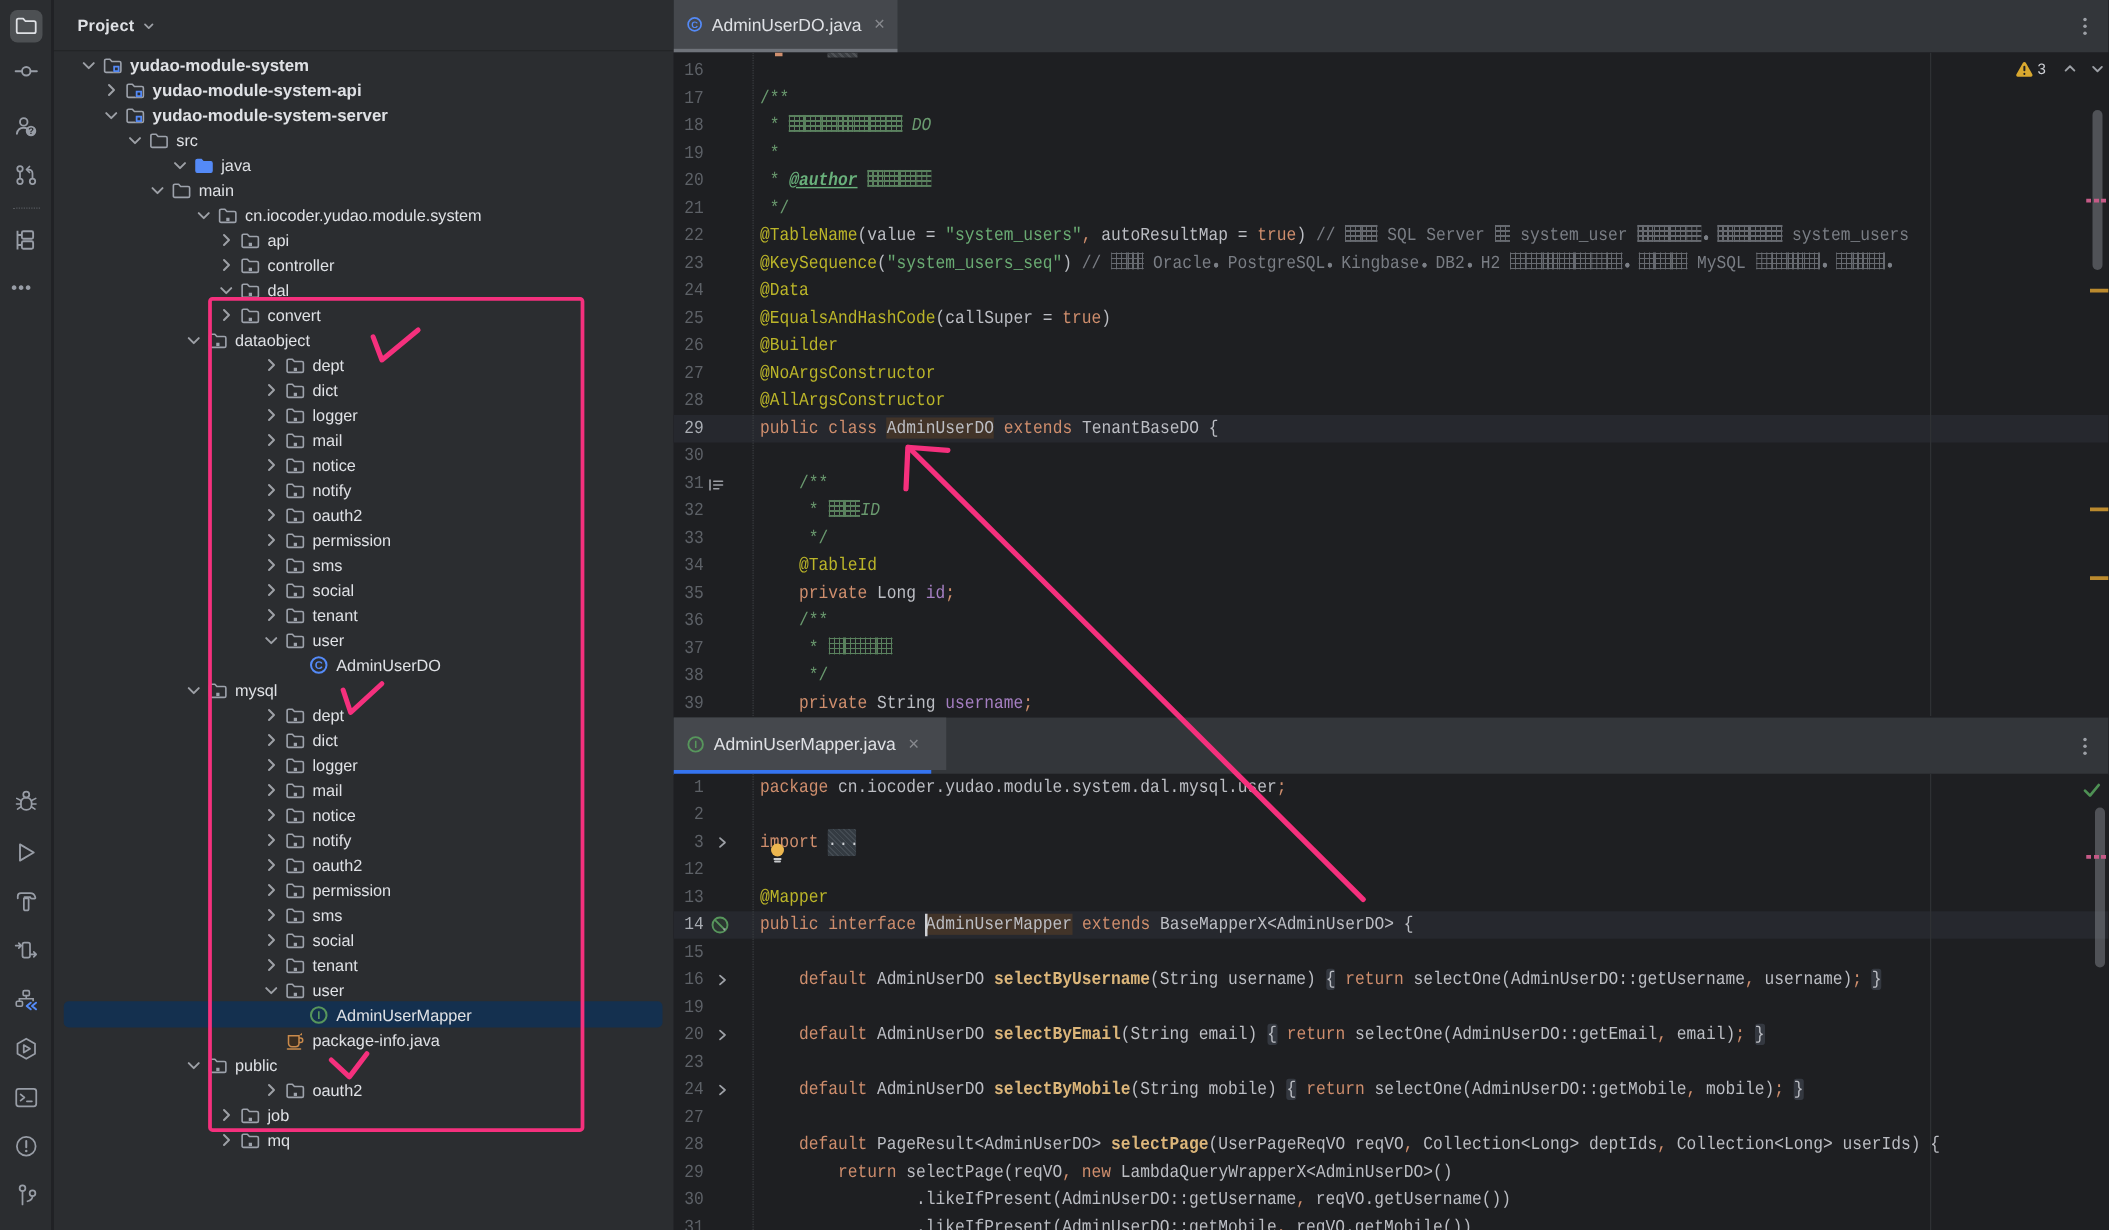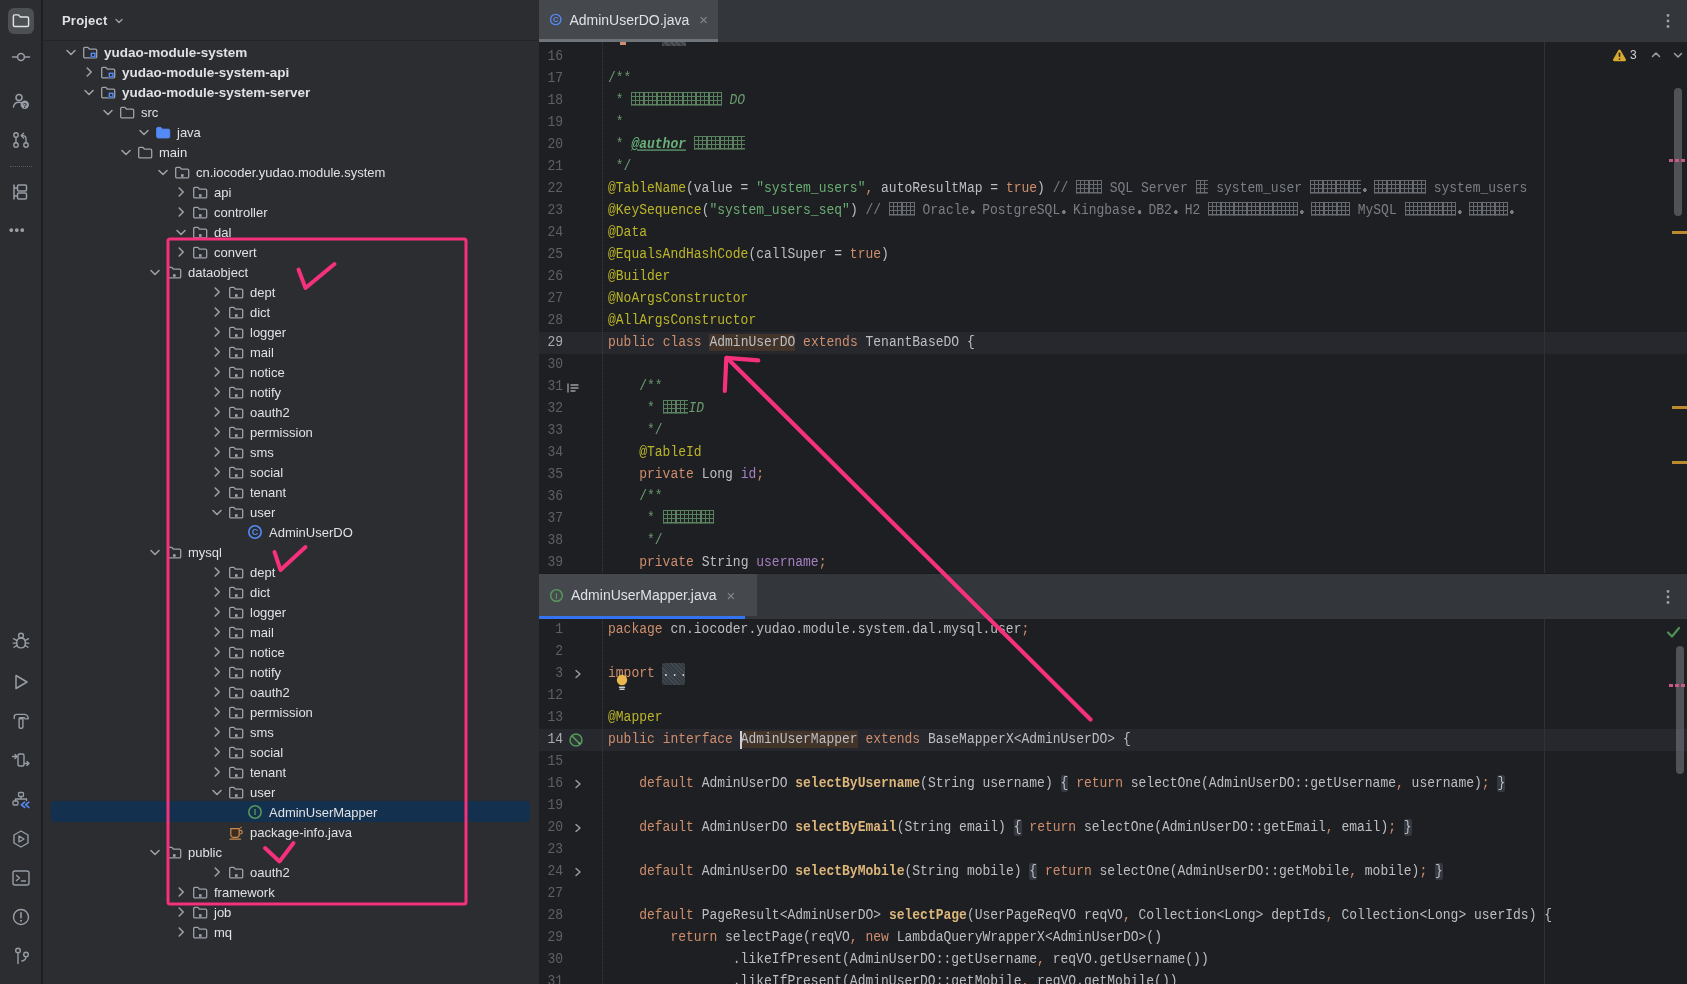--- a/index.html
+++ b/index.html
@@ -710,33 +710,20 @@
           <s class="ch">
             <svg width="16" height="16" viewBox="0 0 16 16">
               <use href="#cvr"></use>
             </svg>
           </s>
           <s class="ic">
             <svg width="16" height="16" viewBox="0 0 16 16">
               <use href="#fpkg"></use>
             </svg>
           </s>
-          <span>framework</span>
-        </div>
-<div class="tr d6">
-          <s class="ch">
-            <svg width="16" height="16" viewBox="0 0 16 16">
-              <use href="#cvr"></use>
-            </svg>
-          </s>
-          <s class="ic">
-            <svg width="16" height="16" viewBox="0 0 16 16">
-              <use href="#fpkg"></use>
-            </svg>
-          </s>
           <span>job</span>
         </div>
 <div class="tr d6">
           <s class="ch">
             <svg width="16" height="16" viewBox="0 0 16 16">
               <use href="#cvr"></use>
             </svg>
           </s>
           <s class="ic">
             <svg width="16" height="16" viewBox="0 0 16 16">

